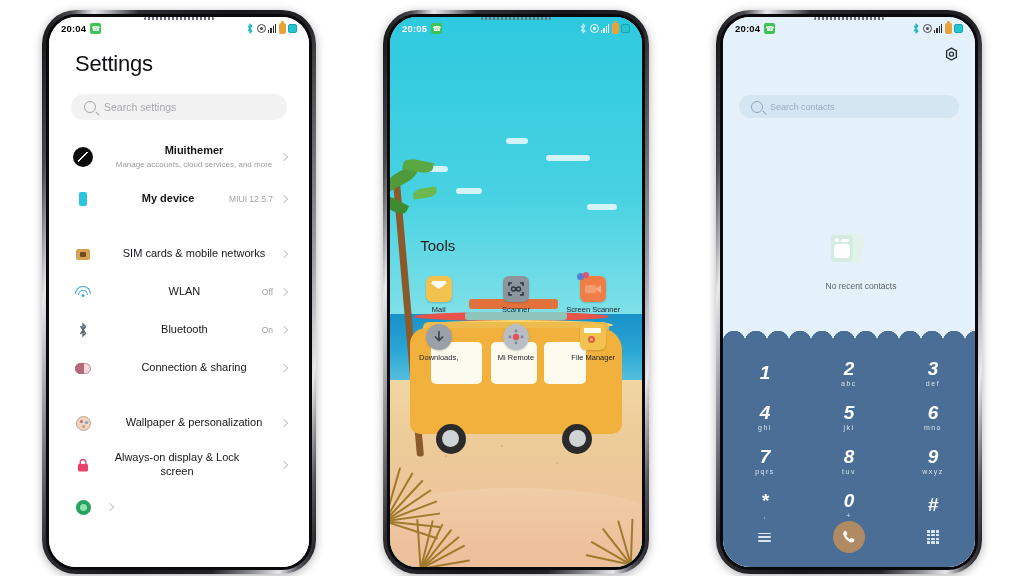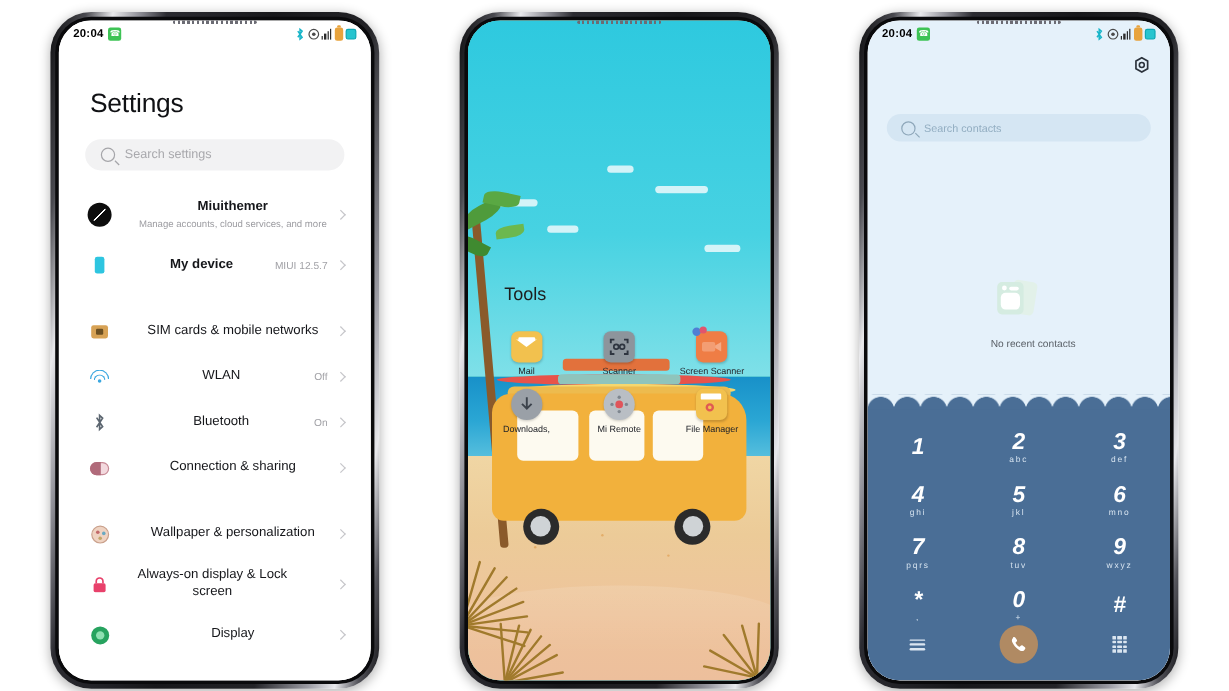--- a/index.html
+++ b/index.html
@@ -48,21 +48,21 @@
   .ic-batt:before{content:"";position:absolute;left:2px;top:-2px;width:3px;height:2px;
     background:#e8a33d;border-radius:1px;}
   .ic-phone{width:11px;height:11px;border-radius:2px;background:#3ec355;
     display:flex;align-items:center;justify-content:center;color:#fff;font-size:7px;}
   .light .sb-time,.light .ic-sig i{color:#fff;}
   .light .ic-sig i{background:#ffffff;}
   .light .ic-ring{border-color:#ffffff;}
   .light .ic-ring:after{background:#ffffff;}
 
   
-  .set-screen{position:absolute;inset:0;background:#fff;padding-top:22px;box-sizing:border-box;}
+  .set-screen{position:absolute;inset:0;background:#fff;box-sizing:border-box;}
   .set-title{font-size:22px;font-weight:400;color:#101114;margin:34px 0 0 26px;letter-spacing:-.2px;}
   .searchbar{margin:17px 22px 0 22px;height:26px;background:#f2f2f3;border-radius:14px;
     display:flex;align-items:center;gap:8px;padding:0 13px;box-sizing:border-box;}
   .search-ico{width:10px;height:10px;border:1.4px solid #a5a5a9;border-radius:50%;
     position:relative;flex:none;}
   .search-ico:after{content:"";position:absolute;right:-4px;bottom:-2px;width:4.5px;height:1.4px;
     background:#a5a5a9;transform:rotate(45deg);}
   .search-ph{font-size:10.5px;color:#a9a9ad;}
 
   .set-list{margin-top:14px;}
@@ -122,21 +122,21 @@
 
   .van{position:absolute;left:8%;top:50%;width:84%;height:30%;}
   .van-body{position:absolute;left:0;right:0;top:22%;bottom:14%;background:#f2b13c;border-radius:16px 22px 10px 10px;}
   .van-win{position:absolute;background:#fdfaf0;border-radius:5px;}
   .van-roof{position:absolute;left:6%;right:6%;top:18%;height:7%;background:#edbb4e;border-radius:6px;}
   .surf{position:absolute;border-radius:50%;}
   .wheel{position:absolute;border-radius:50%;background:#2b2b2b;}
   .wheel i{position:absolute;left:22%;top:22%;width:56%;height:56%;border-radius:50%;background:#cfd3d6;}
 
   .tools-label{position:absolute;left:12%;top:40%;font-size:15px;color:#1d1d1d;font-weight:500;}
-  .appgrid{position:absolute;left:4%;right:4%;top:47%;display:flex;flex-wrap:wrap;justify-content:center;}
+  .appgrid{position:absolute;left:4%;right:4%;top:47%;display:flex;flex-wrap:wrap;}
   .app{width:33.33%;display:flex;flex-direction:column;align-items:center;margin-bottom:10px;}
   .app-ic{width:26px;height:26px;border-radius:6px;display:flex;align-items:center;justify-content:center;
     box-shadow:0 1px 2px rgba(0,0,0,.18);position:relative;}
   .app-lbl{font-size:7.5px;color:#22242a;margin-top:3px;text-align:center;line-height:1.2;max-width:56px;}
 
   .ic-mail{background:#f2c14e;}
   .ic-mail:after{content:"";position:absolute;left:4px;top:7px;width:18px;height:11px;background:#fff;
     clip-path:polygon(0 0,100% 0,50% 60%);}
   .ic-mail:before{content:"";position:absolute;left:6px;top:5px;width:14px;height:3px;background:#fff;border-radius:1px;}
   .ic-scan{background:#8d959c;}
@@ -313,23 +313,20 @@
                 </span>
                 <span class="row-txt">
                   <span class="row-label reg" style="display:block;max-width:140px">Always-on display &amp; Lock screen</span>
                 </span>
                 <span class="chev"></span>
               </div>
               <div class="row">
                 <span class="row-ic">
                     <span class="ic-disp"></span>
                   </span>
-                <span class="row-txt">
-                  <span class="row-label reg" style="display:block">Display</span>
-                </span>
                 <span class="chev"></span>
               </div>
             </div>
 
           </div>
         </div>
       </div>
     </div>
   </div>
 
@@ -460,20 +457,42 @@
             <div class="app">
               <span class="app-ic ic-doc">
                 <span style="position:absolute;left:4px;top:4px;width:17px;height:5px;background:#fff;border-radius:1px"></span>
                 <span style="position:absolute;left:8px;top:12px;width:7px;height:7px;border-radius:50%;border:2px solid #e05a52;box-sizing:border-box"></span>
               </span>
               <span class="app-lbl">File Manager</span>
             </div>
           </div>
         </div>
 
+        <div class="statusbar light">
+          <div class="sb-left">
+            <span class="sb-time" style="color:#ffffff">20:05</span>
+            <span class="ic ic-phone">☎</span>
+          </div>
+          <div class="sb-right">
+            <span class="ic ic-bt">
+              <svg viewBox="0 0 8 12" width="8" height="11">
+                  <path d="M2 3.2 L6 8.8 L4 10.5 L4 1.5 L6 3.2 L2 8.8" fill="none" stroke="#bfe9ef" stroke-width="1.3"></path>
+                </svg>
+            </span>
+            <span class="ic ic-ring"></span>
+            <span class="ic ic-sig">
+                <i></i>
+                <i></i>
+                <i></i>
+                <i></i>
+              </span>
+            <span class="ic ic-batt"></span>
+            <span class="ic ic-sq"></span>
+          </div>
+        </div>
 
       </div>
     </div>
   </div>
 
   <div class="phone" id="phone3">
     <div class="phone-inner">
       <div class="speaker"></div>
       <div class="screen">
         <div class="dial">

